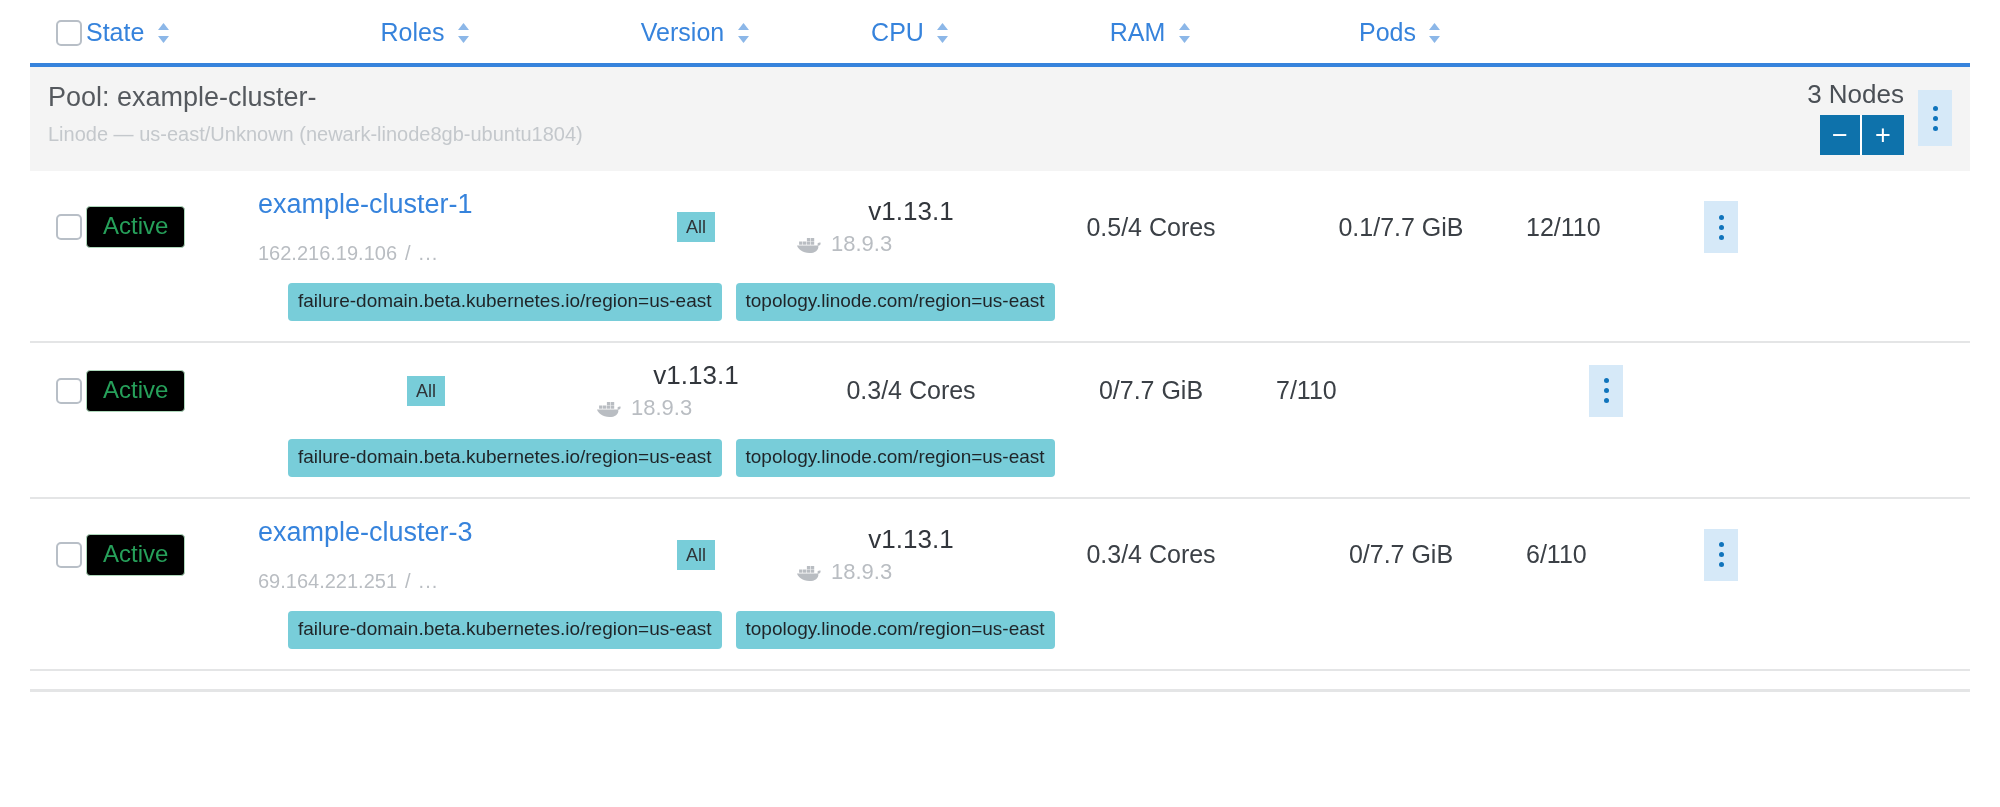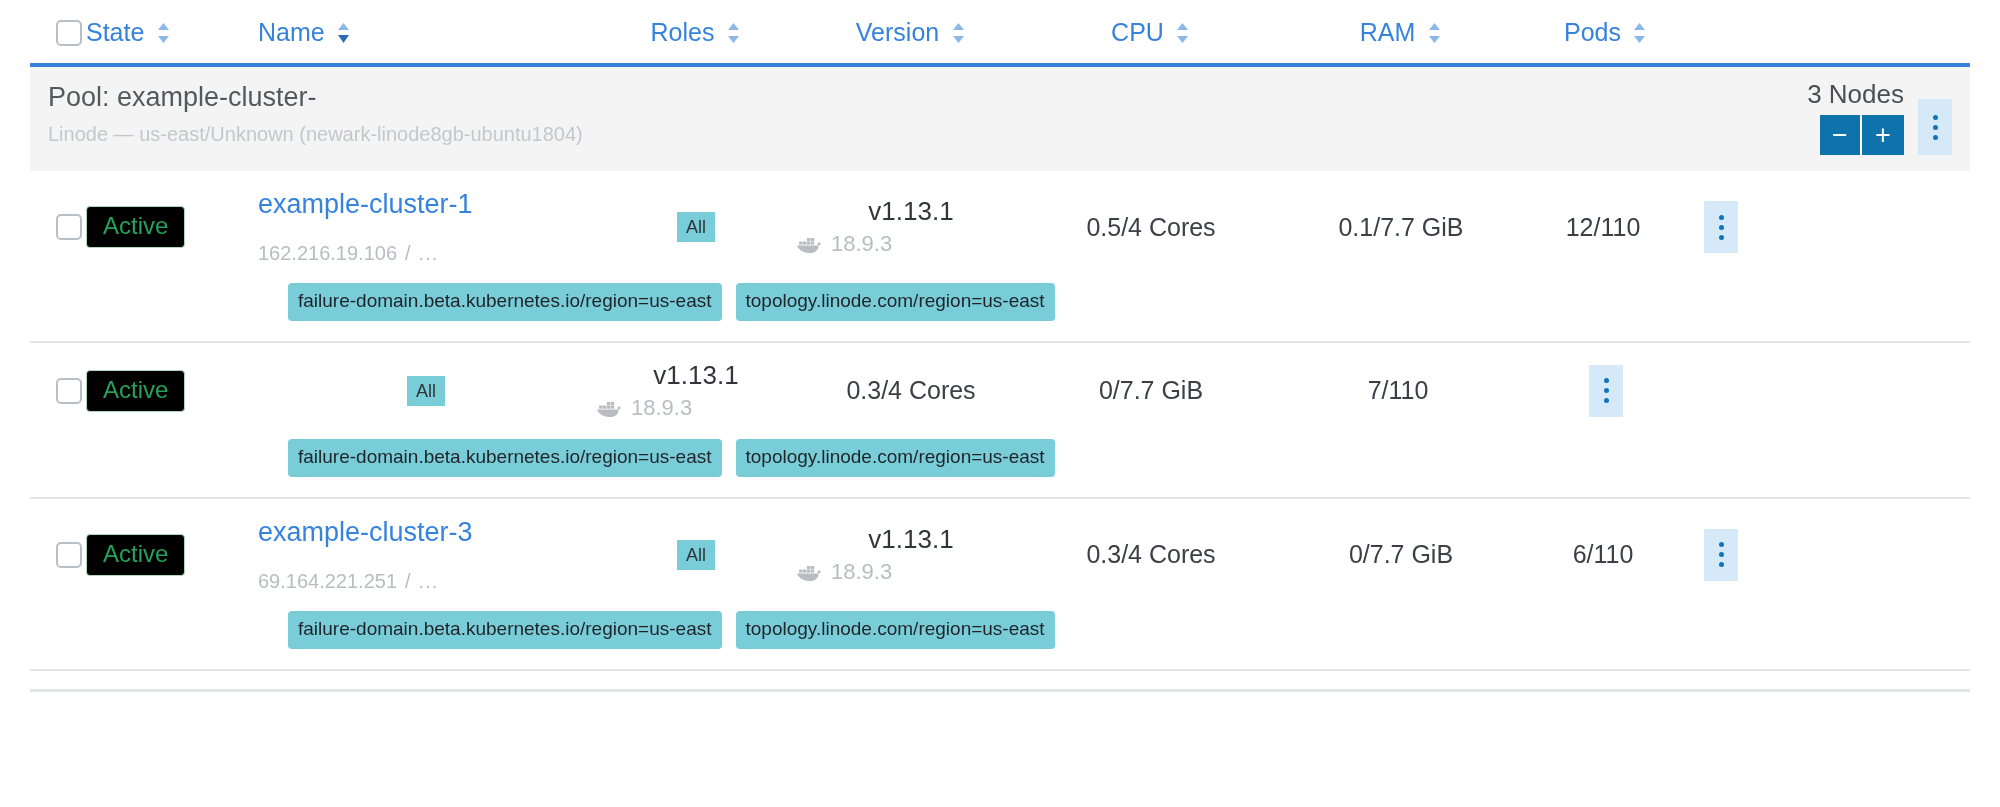--- a/index.html
+++ b/index.html
@@ -92,21 +92,21 @@
     line-height: 1.25;
   }
   .pool-sub {
     font-size: 20px;
     color: #c4c8cc;
     margin-top: 7px;
     line-height: 1.2;
   }
   .pool-right {
     display: flex;
-    align-items: flex-end;
+    align-items: center;
     padding-right: 18px;
     margin-left: 16px;
   }
   .nodecount-block {
     display: flex;
     flex-direction: column;
     align-items: flex-end;
     margin-right: 14px;
   }
   .nodecount {
@@ -156,21 +156,21 @@
     padding: 18px 0 4px 0;
   }
   .row-sep {
     height: 2px;
     background: #e4e5e6;
     margin: 0;
   }
 
   .cell { font-size: 25px; color: #3b4046; }
   .cell.center { text-align: center; }
-  .cell.right  { text-align: center; padding-right: 6px; }
+  .cell.right  { text-align: left; padding-right: 6px; }
 
   .cb-cell { display: flex; justify-content: flex-start; padding-left: 26px; }
   .row-checkbox {
     width: 26px; height: 26px;
     border: 2px solid #b8bfc7;
     border-radius: 5px;
     background: #fff;
     cursor: pointer;
   }
 
@@ -261,29 +261,20 @@
     <div class="th">
       <span>State</span>
       <span class="sort-icon">
         <svg width="15" height="22" viewBox="0 0 15 22">
           <path class="chev" d="M7.5 1 L13 8 L2 8 Z"></path>
           <path class="chev" d="M7.5 21 L13 14 L2 14 Z"></path>
         </svg>
       </span>
     </div>
 
-    <div class="th name-col">
-      <span>Name</span>
-      <span class="sort-icon">
-        <svg width="15" height="22" viewBox="0 0 15 22">
-          <path class="chev" d="M7.5 1 L13 8 L2 8 Z"></path>
-          <path class="chev-active" d="M7.5 21 L13 13 L2 13 Z"></path>
-        </svg>
-      </span>
-    </div>
 
     <div class="th center">
       <span>Roles</span>
       <span class="sort-icon">
         <svg width="15" height="22" viewBox="0 0 15 22">
           <path class="chev" d="M7.5 1 L13 8 L2 8 Z"></path>
           <path class="chev" d="M7.5 21 L13 14 L2 14 Z"></path>
         </svg>
       </span>
     </div>

